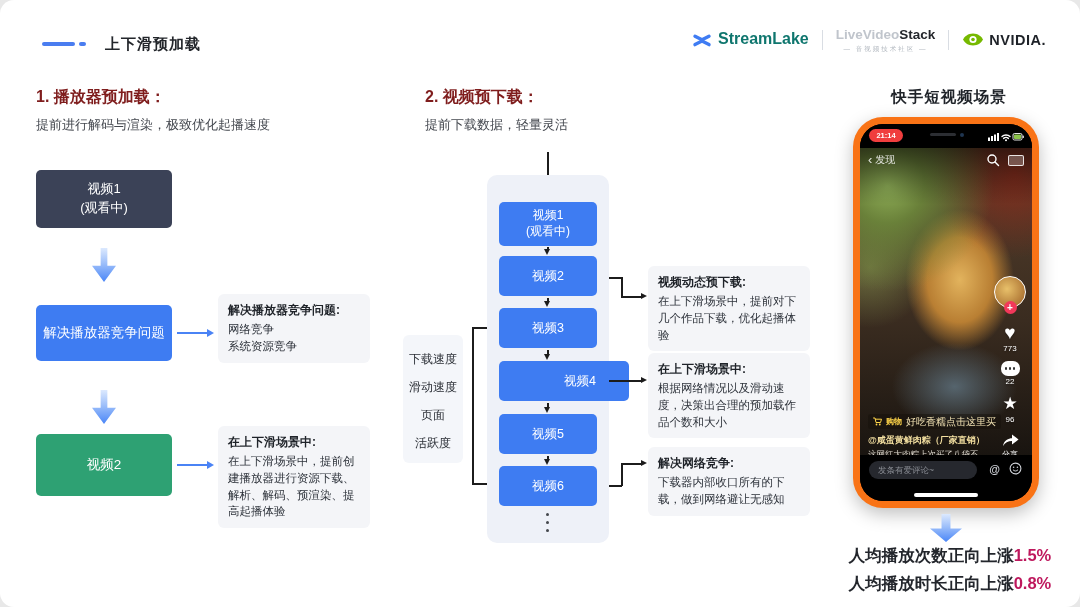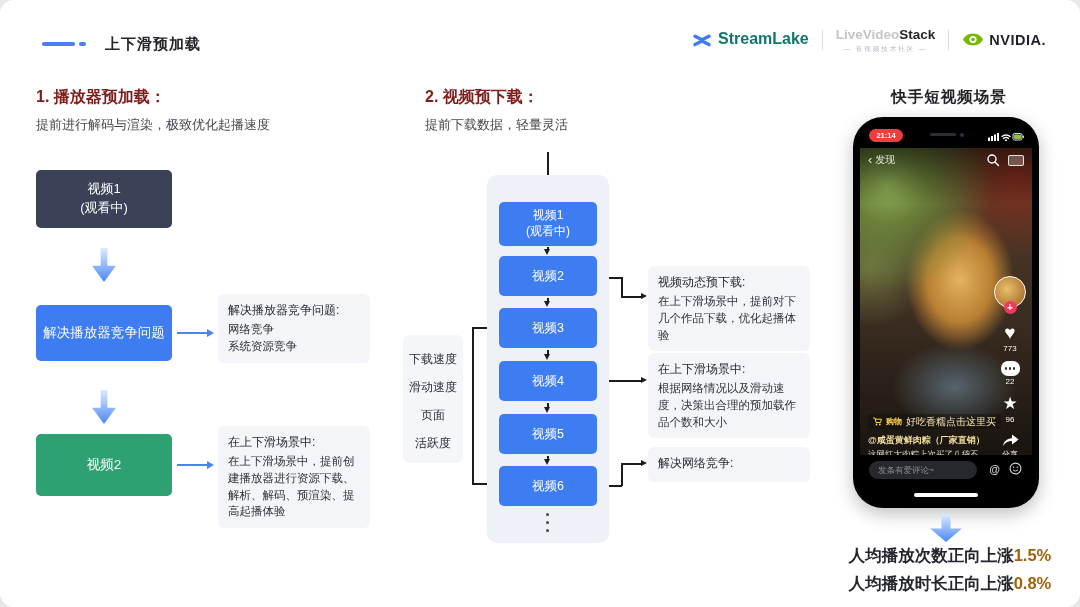--- a/index.html
+++ b/index.html
@@ -18,21 +18,21 @@
   .lvs-light{color:#c0c5cc;font-weight:600;}
   .lvs-bold{color:#23262b;font-weight:800;}
   .lvs-sub{font-size:6.5px;letter-spacing:2px;color:#b4bac1;margin-top:2px;}
   .logo-nv{display:flex;align-items:center;gap:5px;font-size:14.5px;font-weight:800;color:#1e2228;letter-spacing:.5px;}
   
   .h1{font-size:16px;font-weight:700;color:#7f1d1d;}
   .sub{font-size:13px;color:#43474e;}
   .flowbox{display:flex;flex-direction:column;align-items:center;justify-content:center;
            color:#fff;text-align:center;border-radius:5px;font-size:13px;line-height:1.45;}
   .note{background:#f4f5f8;border-radius:6px;padding:8px 10px;font-size:11.5px;color:#2d323a;line-height:1.45;}
-  .note .nt{font-weight:400;color:#1f2329;white-space:nowrap;margin-bottom:2px;font-size:12px;}
+  .note .nt{font-weight:700;color:#1f2329;white-space:nowrap;margin-bottom:2px;font-size:12px;}
   .grad-arrow{clip-path:polygon(36% 0%,64% 0%,64% 52%,100% 52%,50% 100%,0% 52%,36% 52%);
               background:linear-gradient(180deg,#dce9fe 0%,#9dbffa 45%,#4a86f7 100%);}
   .harrow{height:2px;background:#4a83f5;}
   .harrow:after{content:"";position:absolute;right:-5px;top:-3px;
      border-left:7px solid #4a83f5;border-top:4px solid transparent;border-bottom:4px solid transparent;}
   .kv{width:1.5px;background:#1c1c1c;}
   .kv:after{content:"";position:absolute;bottom:-5px;left:-2.7px;
      border-top:6px solid #1c1c1c;border-left:3.5px solid transparent;border-right:3.5px solid transparent;}
   .kh{height:1.5px;background:#1c1c1c;}
   .kh-arrow:after{content:"";position:absolute;right:-5px;top:-2.7px;
@@ -40,21 +40,21 @@
   .kline{background:#1c1c1c;}
   
   .mid-panel{left:487px;top:175px;width:122px;height:368px;background:#eef1f8;border-radius:10px;}
   .mbox{left:499px;width:98px;background:#3e7cf2;border-radius:5px;color:#fff;font-size:12.5px;
         display:flex;flex-direction:column;align-items:center;justify-content:center;line-height:1.3;}
   .factors{left:403px;top:335px;width:60px;height:128px;background:#f4f6fa;border-radius:6px;
            font-size:12px;color:#2b2f36;text-align:center;line-height:28px;padding-top:10px;box-sizing:border-box;}
   .dot{width:3px;height:3px;border-radius:50%;background:#44474c;}
   
   .r-heading{left:843px;top:87px;width:212px;text-align:center;font-size:15.5px;font-weight:700;color:#1f2329;letter-spacing:1px;}
-  .phone{left:853px;top:117px;width:186px;height:391px;background:#000000;border-radius:30px;
+  .phone{left:853px;top:117px;width:186px;height:391px;background:#f97316;border-radius:30px;
          box-shadow:0 6px 18px rgba(0,0,0,.25);padding:7px;box-sizing:border-box;}
   .screen{position:relative;width:100%;height:100%;background:#000;border-radius:23px;overflow:hidden;}
   .statusbar{position:absolute;left:0;top:0;right:0;height:24px;background:#000;z-index:3;}
   .time-pill{position:absolute;left:9px;top:5px;width:34px;height:13px;background:#f03e3e;border-radius:7px;
              color:#fff;font-size:7.5px;font-weight:700;display:flex;align-items:center;justify-content:center;}
   .notch-speaker{position:absolute;left:50%;top:9px;width:26px;height:3px;margin-left:-16px;border-radius:2px;background:#2c2e33;}
   .notch-cam{position:absolute;left:50%;top:8.5px;margin-left:14px;width:4px;height:4px;border-radius:50%;background:#1f3550;}
   .video{position:absolute;left:0;top:24px;right:0;height:314px;
      background:
        linear-gradient(180deg,rgba(0,0,0,.55),rgba(0,0,0,0) 18%),
@@ -87,21 +87,21 @@
   .promo{display:inline-block;background:rgba(255,255,255,.22);color:#e6e2d8;font-size:7px;
          border-radius:2px;padding:0 3px;margin-left:2px;}
   .music{position:absolute;left:8px;top:330px;color:#eae6de;font-size:8.5px;display:flex;gap:4px;align-items:center;z-index:2;}
   .commentbar{position:absolute;left:0;right:0;bottom:0;height:46px;background:#000;z-index:3;}
   .cinput{position:absolute;left:9px;top:6px;width:108px;height:18px;background:#26282e;border-radius:9px;
           color:#8a8d94;font-size:8.5px;line-height:18px;padding-left:9px;box-sizing:border-box;}
   .at{position:absolute;right:32px;top:8px;color:#cfd2d8;font-size:11px;font-weight:700;}
   .smiley{position:absolute;right:10px;top:7px;}
   .homebar{position:absolute;left:50%;bottom:4px;width:64px;height:4px;margin-left:-32px;border-radius:2px;background:#fff;}
   .stats{left:828px;top:541px;width:244px;text-align:center;font-size:16.5px;font-weight:700;color:#23262c;line-height:28px;}
-  .stats .val{color:#a16207;margin-left:0;}
+  .stats .val{color:#be185d;margin-left:0;}
 </style>
 </head>
 <body>
 
 <div id="slide">
 
   <div class="abs dash-long"></div>
   <div class="abs dash-short"></div>
   <div class="abs slide-title">上下滑预加载</div>
 
@@ -164,21 +164,21 @@
 
   <div class="abs mbox" style="top:202px;height:44px;font-size:12px;">
     <span>视频1</span>
     <span>(观看中)</span>
   </div>
   <div class="abs kv" style="left:547px;top:247px;height:3px;"></div>
   <div class="abs mbox" style="top:256px;height:40px;">视频2</div>
   <div class="abs kv" style="left:547px;top:298px;height:4px;"></div>
   <div class="abs mbox" style="top:308px;height:40px;">视频3</div>
   <div class="abs kv" style="left:547px;top:350px;height:5px;"></div>
-  <div class="abs mbox" style="top:361px;height:40px;">视频4</div>
+  <div class="abs mbox" style="top:361px;height:40px;padding-left:32px;">视频4</div>
   <div class="abs kv" style="left:547px;top:403px;height:5px;"></div>
   <div class="abs mbox" style="top:414px;height:40px;">视频5</div>
   <div class="abs kv" style="left:547px;top:456px;height:4px;"></div>
   <div class="abs mbox" style="top:466px;height:40px;">视频6</div>
   <div class="abs dot" style="left:546px;top:513px;"></div>
   <div class="abs dot" style="left:546px;top:521px;"></div>
   <div class="abs dot" style="left:546px;top:529px;"></div>
 
   <div class="abs factors">
     <div>下载速度</div>
@@ -202,20 +202,21 @@
   <div class="abs note" style="left:648px;top:266px;width:142px;">
     <div class="nt">视频动态预下载:</div>
     <div>在上下滑场景中，提前对下几个作品下载，优化起播体验</div>
   </div>
   <div class="abs note" style="left:648px;top:353px;width:142px;">
     <div class="nt">在上下滑场景中:</div>
     <div>根据网络情况以及滑动速度，决策出合理的预加载作品个数和大小</div>
   </div>
   <div class="abs note" style="left:648px;top:447px;width:142px;">
     <div class="nt">解决网络竞争:</div>
+    <div>下载器内部收口所有的下载，做到网络避让无感知</div>
   </div>
 
   <div class="abs r-heading">快手短视频场景</div>
 
   <div class="abs phone">
     <div class="screen">
       <div class="statusbar">
         <div class="time-pill">21:14</div>
         <div class="notch-speaker"></div>
         <div class="notch-cam"></div>

